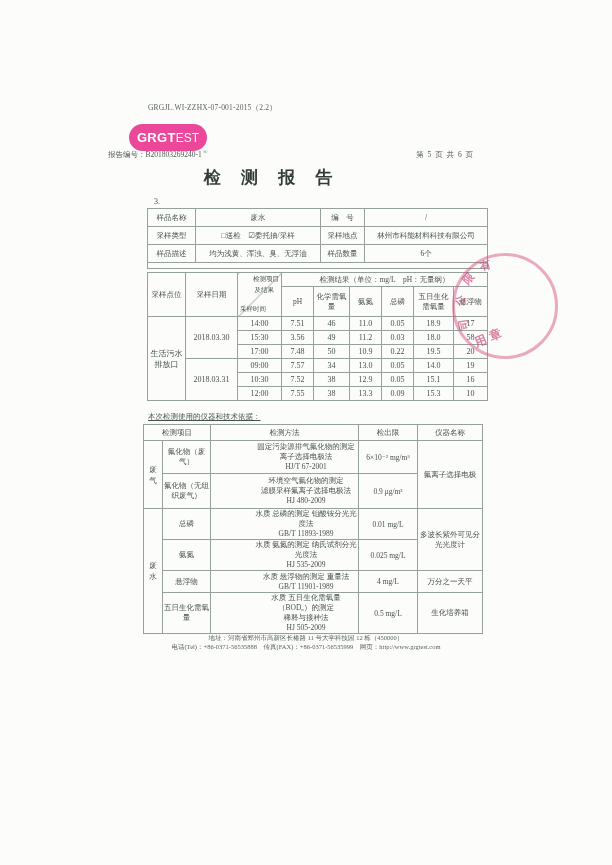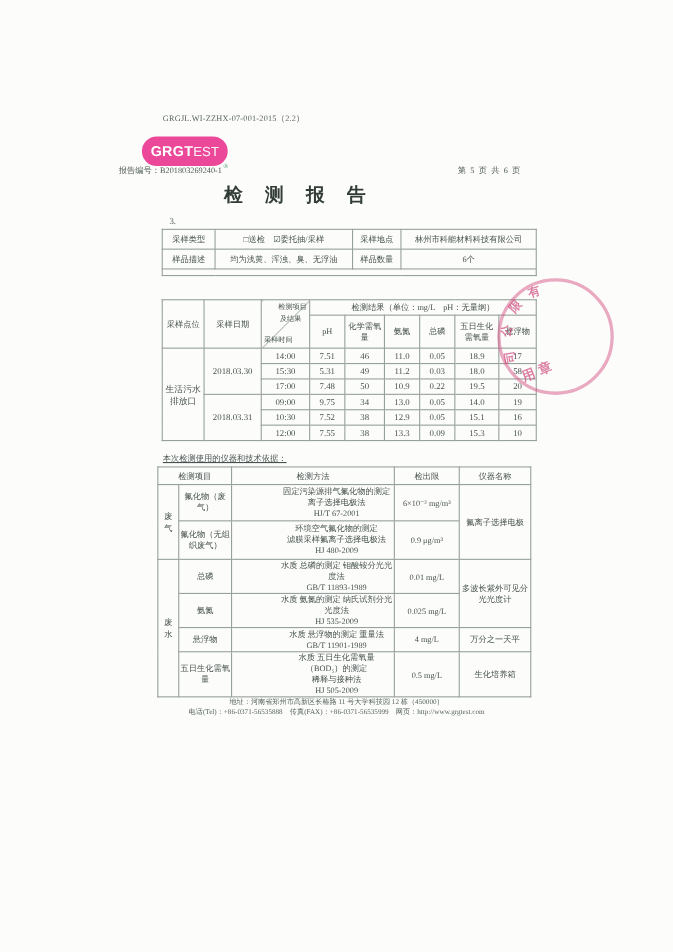--- a/index.html
+++ b/index.html
@@ -105,20 +105,26 @@
   <div class="section-no">3.</div>
 
   <table class="t1">
     <colgroup>
         <col style="width:48px">
         <col style="width:125px">
         <col style="width:44px">
         <col style="width:123px">
       </colgroup>
     <tbody>
+        <tr>
+      <td>样品名称</td>
+      <td>废水</td>
+      <td>编　号</td>
+      <td>/</td>
+    </tr>
     <tr>
       <td>采样类型</td>
       <td>□送检　☑委托抽/采样</td>
       <td>采样地点</td>
       <td>林州市科能材料科技有限公司</td>
     </tr>
     <tr>
       <td>样品描述</td>
       <td>均为浅黄、浑浊、臭、无浮油</td>
       <td>样品数量</td>
@@ -167,40 +173,40 @@
       <td>14:00</td>
       <td>7.51</td>
       <td>46</td>
       <td>11.0</td>
       <td>0.05</td>
       <td>18.9</td>
       <td>17</td>
     </tr>
     <tr>
       <td>15:30</td>
-      <td>5.31</td>
+      <td>3.56</td>
       <td>49</td>
       <td>11.2</td>
       <td>0.03</td>
       <td>18.0</td>
       <td>58</td>
     </tr>
     <tr>
       <td>17:00</td>
       <td>7.48</td>
       <td>50</td>
       <td>10.9</td>
       <td>0.22</td>
       <td>19.5</td>
       <td>20</td>
     </tr>
     <tr>
       <td rowspan="3">2018.03.31</td>
       <td>09:00</td>
-      <td>9.75</td>
+      <td>7.57</td>
       <td>34</td>
       <td>13.0</td>
       <td>0.05</td>
       <td>14.0</td>
       <td>19</td>
     </tr>
     <tr>
       <td>10:30</td>
       <td>7.52</td>
       <td>38</td>

